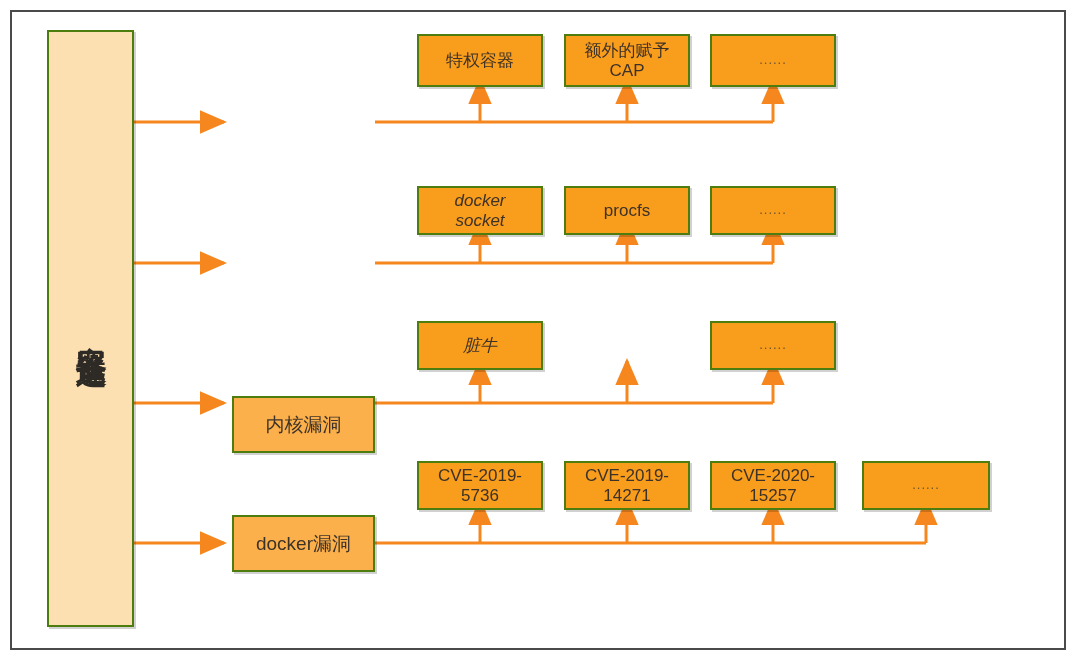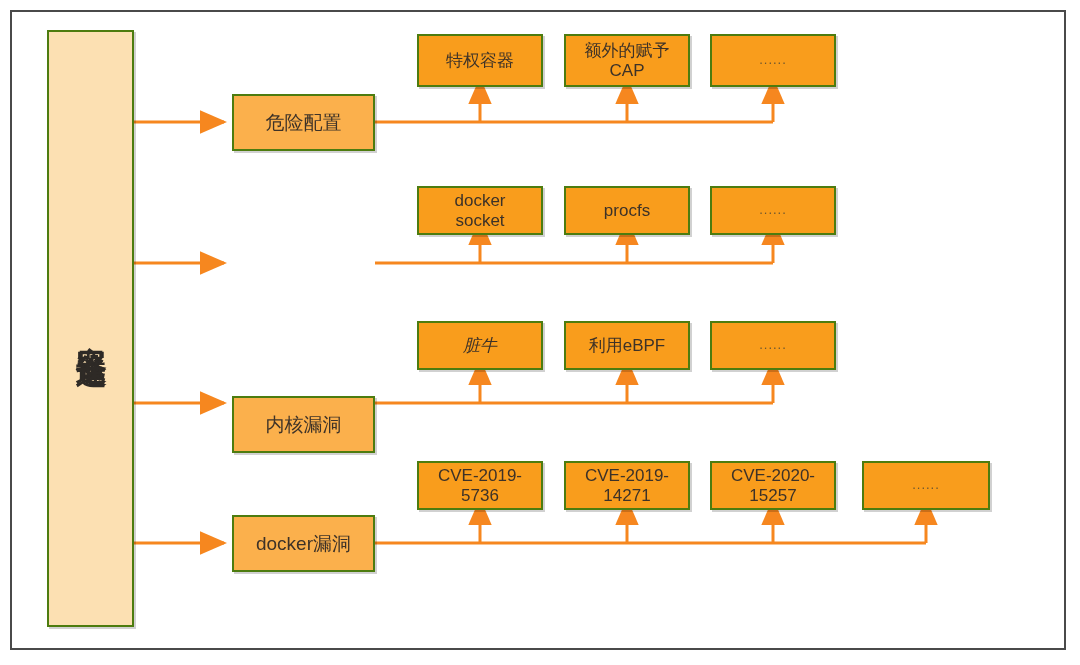--- a/index.html
+++ b/index.html
@@ -132,23 +132,20 @@
       <path d="M627,543 L627,501" marker-end="url(#arrU)"></path>
       <path d="M773,543 L773,501" marker-end="url(#arrU)"></path>
       <path d="M926,543 L926,501" marker-end="url(#arrU)"></path>
     </g>
   </svg>
 
   <div class="node node-root" style="left:47px; top:30px; width:87px; height:597px;">
     <span>容器逃逸</span>
   </div>
 
-  <div class="node node-mid" style="left:232px; top:94px; width:143px; height:57px;">
-    <span class="leaf-text">危险配置</span>
-  </div>
 
 
   <div class="node node-mid" style="left:232px; top:396px; width:143px; height:57px;">
     <span class="leaf-text">内核漏洞</span>
   </div>
 
   <div class="node node-mid" style="left:232px; top:515px; width:143px; height:57px;">
     <span class="leaf-text">docker漏洞</span>
   </div>
 
@@ -156,36 +153,33 @@
     <span class="leaf-text">特权容器</span>
   </div>
   <div class="node node-leaf" style="left:564px; top:34px; width:126px; height:53px;">
     <span class="leaf-text">额外的赋予
 CAP</span>
   </div>
   <div class="node node-leaf" style="left:710px; top:34px; width:126px; height:53px;">
     <span class="leaf-text dots">......</span>
   </div>
 
-  <div class="node node-leaf" style="left:417px; top:186px; width:126px; height:49px;">
+  <div class="node node-leaf" style="left:417px; top:186px; width:126px; height:49px;font-style:italic;">
     <span class="leaf-text">docker
 socket</span>
   </div>
   <div class="node node-leaf" style="left:564px; top:186px; width:126px; height:49px;">
     <span class="leaf-text">procfs</span>
   </div>
   <div class="node node-leaf" style="left:710px; top:186px; width:126px; height:49px;">
     <span class="leaf-text dots">......</span>
   </div>
 
   <div class="node node-leaf" style="left:417px; top:321px; width:126px; height:49px;font-style:italic;">
     <span class="leaf-text">脏牛</span>
-  </div>
-  <div class="node node-leaf" style="left:564px; top:321px; width:126px; height:49px;">
-    <span class="leaf-text">利用eBPF</span>
   </div>
   <div class="node node-leaf" style="left:710px; top:321px; width:126px; height:49px;">
     <span class="leaf-text dots">......</span>
   </div>
 
   <div class="node node-leaf" style="left:417px; top:461px; width:126px; height:49px;">
     <span class="leaf-text">CVE-2019-
 5736</span>
   </div>
   <div class="node node-leaf" style="left:564px; top:461px; width:126px; height:49px;">

